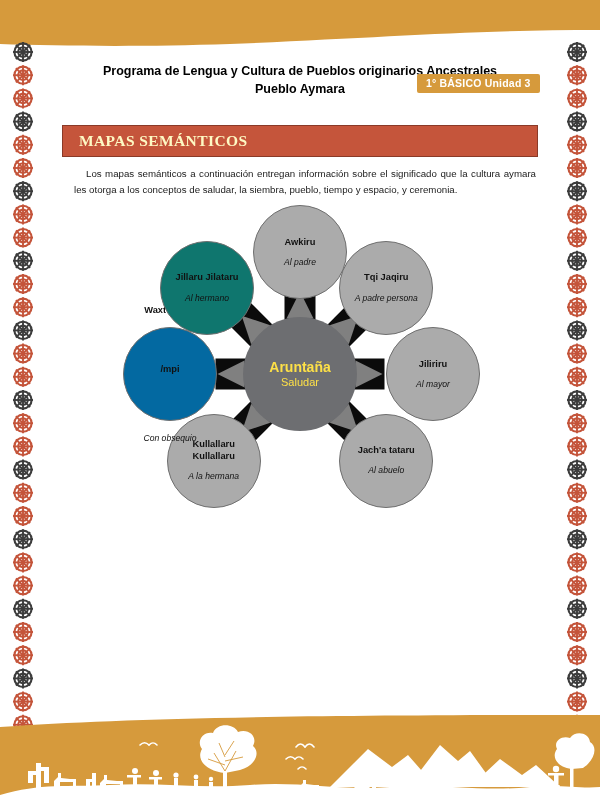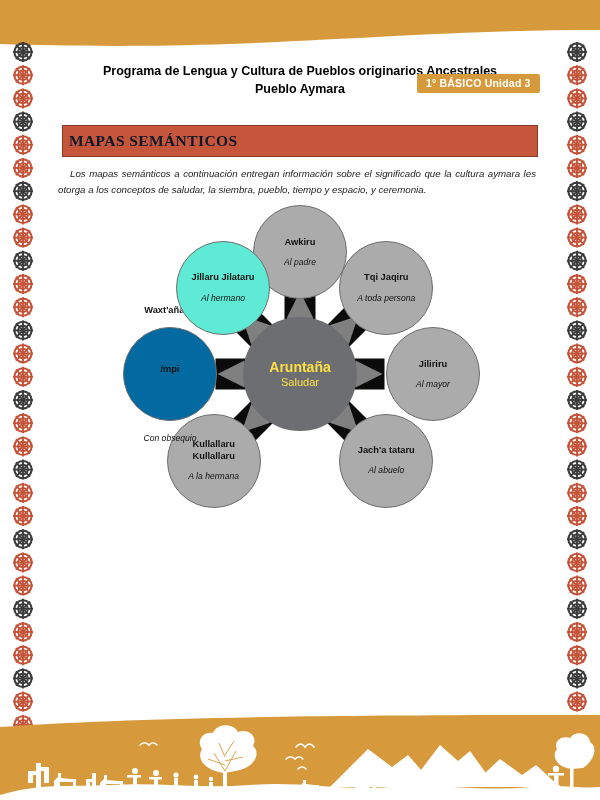--- a/index.html
+++ b/index.html
@@ -51,36 +51,35 @@
   }
 
   .section-bar{
     margin:27px 16px 0 16px;
     background:#C5553B;
     border:1px solid #8a3a28;
     height:30px;
     display:flex;align-items:center;
   }
   .section-bar-label{
-    color:#0f172a;
+    color:#fef9c3;
     font-family:"Liberation Serif", serif;
     font-weight:bold;
     font-size:15.5px;
     letter-spacing:.4px;
-    padding-left:6px;
+    padding-left:16px;
   }
 
   .intro{
-    margin:9px 18px 0 12px;
+    margin:9px 18px 0 28px;
     font-size:9.7px;
     color:#1a1a1a;
     line-height:1.65;
     text-align:justify;
     text-indent:12px;
-    font-style:italic;
   }
 
   
   .map-wrap{margin-top:18px;display:flex;justify-content:center;}
   .map{position:relative;width:376px;height:312px;}
   .map svg{display:block;position:absolute;top:0;left:0;}
 
   .node{
     position:absolute;
     border-radius:50%;
@@ -859,41 +858,41 @@
           <div class="c1">Aruntaña</div>
           <div class="c2">Saludar</div>
         </div>
         <div id="node-layer">
             <div class="node" style="width: 94px; height: 94px; left: 141px; top: -11px; background: rgb(171, 171, 171); border-color: rgb(111, 111, 111);">
               <div class="t1">Awkiru</div>
               <div class="t2">Al padre</div>
             </div>
             <div class="node" style="width: 94px; height: 94px; left: 227.267px; top: 24.733px; background: rgb(171, 171, 171); border-color: rgb(111, 111, 111);">
               <div class="t1">Tqi Jaqiru</div>
-              <div class="t2">A toda persona</div>
+              <div class="t2">A padre persona</div>
             </div>
             <div class="node" style="width: 94px; height: 94px; left: 274px; top: 111px; background: rgb(171, 171, 171); border-color: rgb(111, 111, 111);">
               <div class="t1">Jiliriru</div>
               <div class="t2">Al mayor</div>
             </div>
             <div class="node" style="width: 94px; height: 94px; left: 227.267px; top: 197.267px; background: rgb(171, 171, 171); border-color: rgb(111, 111, 111);">
               <div class="t1">Jach'a tataru</div>
               <div class="t2">Al abuelo</div>
             </div>
             <div class="node" style="width: 94px; height: 94px; left: 54.733px; top: 197.267px; background: rgb(171, 171, 171); border-color: rgb(111, 111, 111);">
               <div class="t1">Kullallaru</div>
               <div class="t1">Kullallaru</div>
               <div class="t2">A la hermana</div>
             </div>
             <div class="node" style="width: 94px; height: 94px; left: 11px; top: 111px; background: #0369a1; border-color: rgb(111, 111, 111); gap: 48px;">
               <div class="t1">Waxt'añanti</div>
               <div class="t1">/mpi</div>
               <div class="t2">Con obsequio</div>
             </div>
-            <div class="node" style="width: 94px; height: 94px; left: 64px; top: 24.733px; background: #5eead4; border-color: rgb(111, 111, 111);">
+            <div class="node" style="width: 94px; height: 94px; left: 48px; top: 24.733px; background: #0f766e; border-color: rgb(111, 111, 111);">
               <div class="t1">Jillaru Jilataru</div>
               <div class="t2">Al hermano</div>
             </div>
           </div>
       </div>
     </div>
 
   </div>
 
   <div class="bottom-band">

